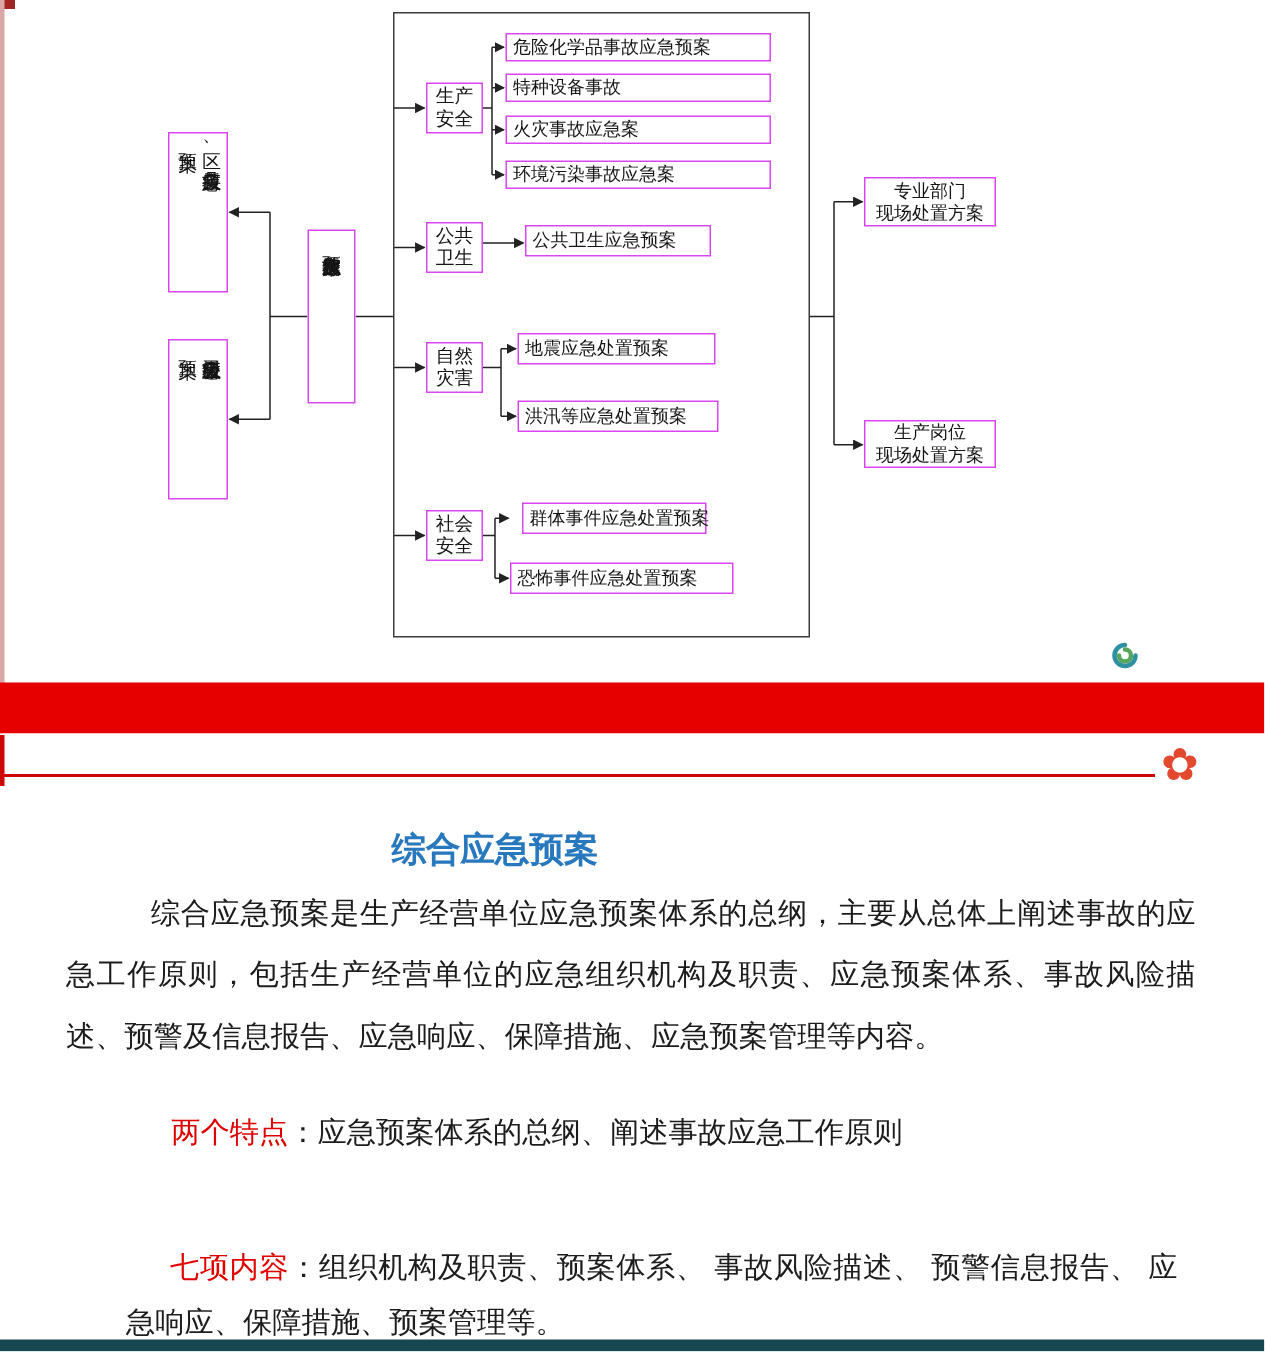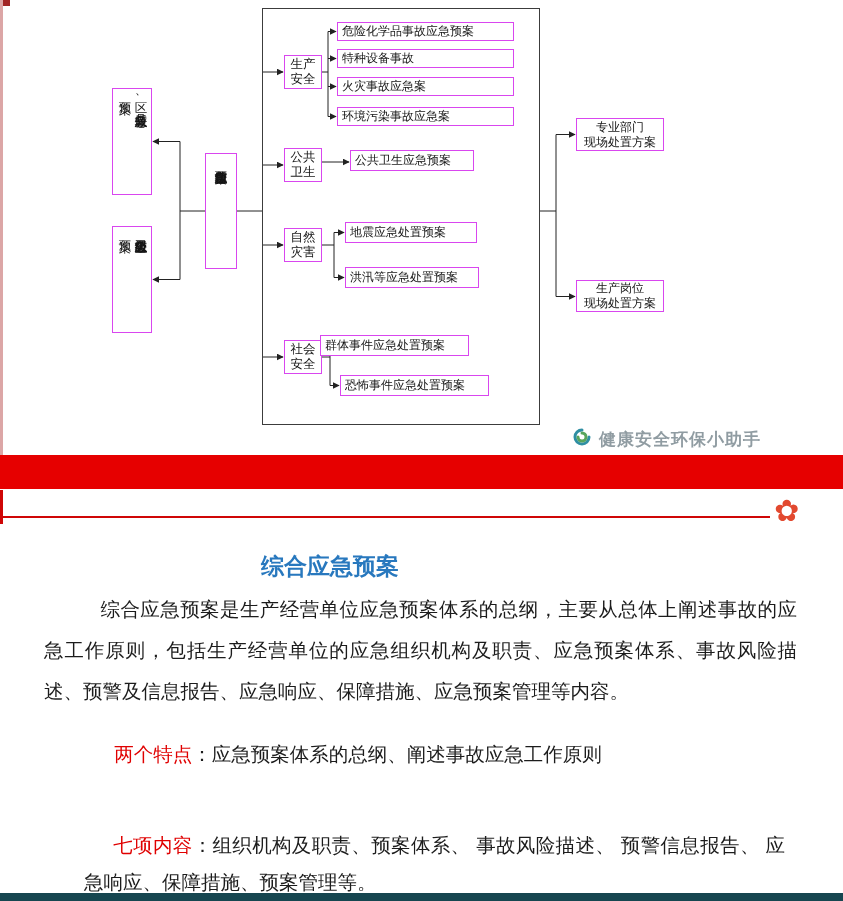--- a/index.html
+++ b/index.html
@@ -108,36 +108,35 @@
     <div class="fc-box leaf" style="left:337px;top:22px;width:177px;height:19px">危险化学品事故应急预案</div>
     <div class="fc-box leaf" style="left:337px;top:49px;width:177px;height:19px">特种设备事故</div>
     <div class="fc-box leaf" style="left:337px;top:77px;width:177px;height:19px">火灾事故应急案</div>
     <div class="fc-box leaf" style="left:337px;top:107px;width:177px;height:19px">环境污染事故应急案</div>
 
     <div class="fc-box leaf" style="left:350px;top:150px;width:124px;height:21px">公共卫生应急预案</div>
 
     <div class="fc-box leaf" style="left:345px;top:222px;width:132px;height:21px">地震应急处置预案</div>
     <div class="fc-box leaf" style="left:345px;top:267px;width:134px;height:21px">洪汛等应急处置预案</div>
 
-    <div class="fc-box leaf" style="left:320px;top:335px;width:149px;height:21px">群体事件应急处置预案</div>
+    <div class="fc-box leaf" style="left:348px;top:335px;width:123px;height:21px">群体事件应急处置预案</div>
     <div class="fc-box leaf" style="left:340px;top:375px;width:149px;height:21px">恐怖事件应急处置预案</div>
 
     <div class="fc-box rbox" style="left:576px;top:118px;width:88px;height:33px">专业部门
 现场处置方案</div>
     <div class="fc-box rbox" style="left:576px;top:280px;width:88px;height:32px">生产岗位
 现场处置方案</div>
 
     <div class="watermark">
       <span>
         <svg width="22" height="22" viewBox="0 0 22 22">
           <path d="M18 11 a7 7 0 1 1 -7 -7" fill="none" stroke="#2f8fa3" stroke-width="3" stroke-linecap="round"></path>
           <path d="M11 7 a4 4 0 1 1 -4 4" fill="none" stroke="#58a55c" stroke-width="3" stroke-linecap="round"></path>
         </svg>
       </span>
-      <span>健康安全环保小助手</span>
     </div>
 
     <div class="corner"></div>
   </div>
 
   <div class="leftedge"></div>
 
   <div class="redbar"></div>
 
   <div class="slide">

